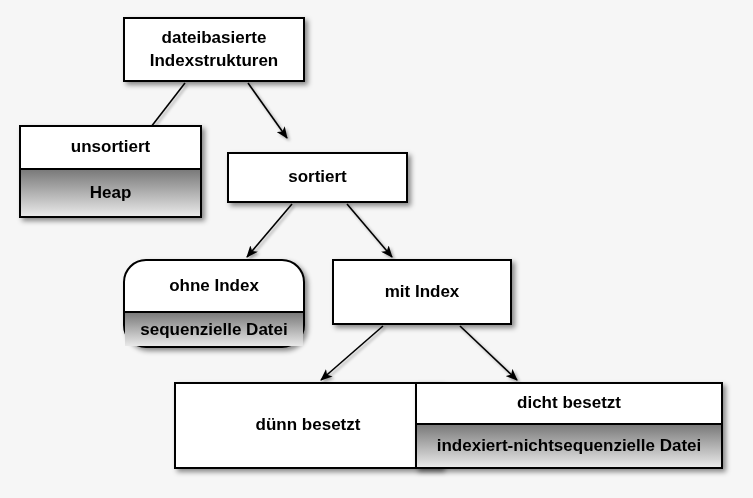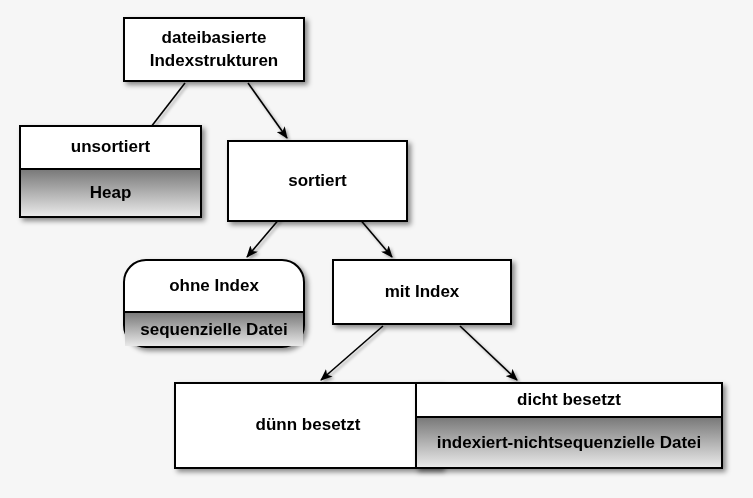--- a/index.html
+++ b/index.html
@@ -59,28 +59,28 @@
     background: linear-gradient(180deg, var(--subtop, #7d7d7d) 0%, var(--subbottom, #e9e9e9) 100%);
     display: flex;
     align-items: center;
     justify-content: center;
     white-space: nowrap;
   }
   
   .n-root       { left: 123px; top: 17px;  width: 182px; height: 65px; }
   .n-unsortiert { left: 19px;  top: 125px; width: 183px; height: 93px; }
   .n-unsortiert .sublabel { height: 48px; }
-  .n-sortiert   { left: 227px; top: 140px; width: 181px; height: 82px; }
+  .n-sortiert   { left: 227px; top: 152px; width: 181px; height: 51px; }
   .n-ohne       { left: 123px; top: 259px; width: 182px; height: 89px; border-radius: 23px; }
   .n-ohne .sublabel { height: 35px; }
   .n-mit        { left: 332px; top: 259px; width: 180px; height: 66px; }
   .n-duenn      { left: 174px; top: 382px; width: 268px; height: 87px; }
   .n-duenn .sublabel { height: 36px; }
   .n-dicht      { left: 415px; top: 382px; width: 308px; height: 87px; }
-  .n-dicht .sublabel { height: 51px; }
+  .n-dicht .sublabel { height: 44px; }
 </style>
 </head>
 <body>
 
 <div class="stage">
 
   <svg class="edge-layer" viewBox="0 0 753 498" xmlns="http://www.w3.org/2000/svg">
     <defs>
       <marker id="arrowhead" viewBox="0 0 12 10" refX="11" refY="5" markerWidth="12" markerHeight="10" markerUnits="userSpaceOnUse" orient="auto">
         <path class="arrowhead-path" d="M0,0 L12,5 L0,10 L3,5 Z"></path>

